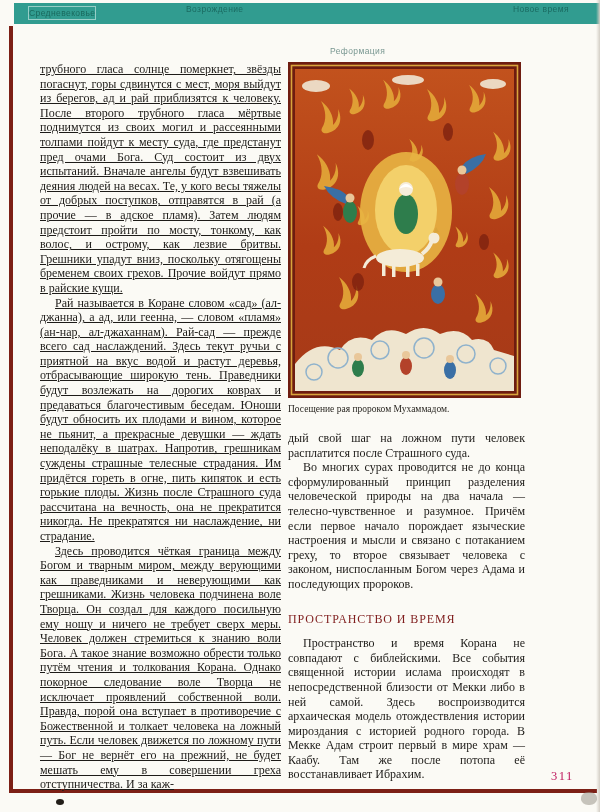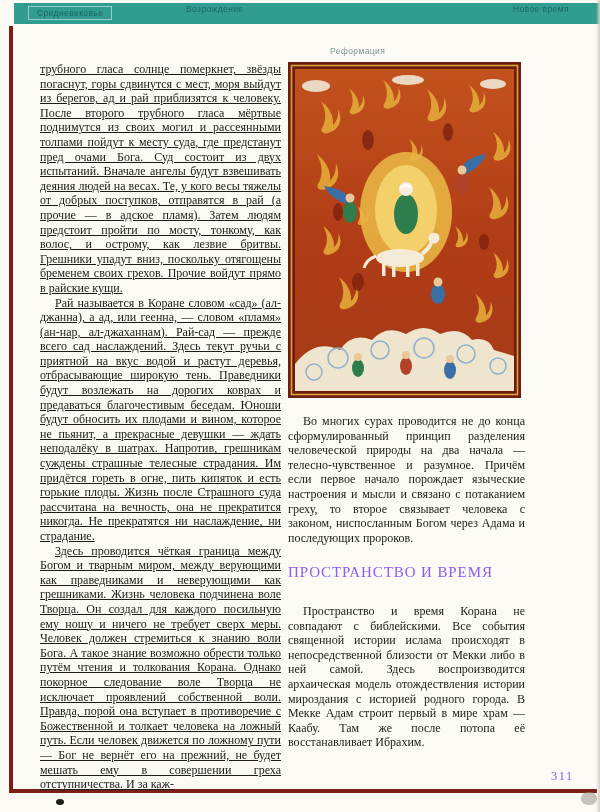--- a/index.html
+++ b/index.html
@@ -7,41 +7,41 @@
     position:relative;width:600px;height:812px;margin:0 auto;
     background:#fbfaf5;overflow:hidden;
     font-family:"Liberation Serif", serif;color:#1d1b18;
   }
   
   .header-bar{position:absolute;left:14px;top:3px;width:586px;height:21px;background:#319c90;}
   .header-bar .tab{
     position:absolute;top:1px;font-family:"Liberation Sans",sans-serif;
     font-size:8.5px;letter-spacing:.4px;color:rgba(8,66,58,.55);white-space:nowrap;
   }
-  .header-bar .tab.boxed{top:3px;border:1px solid rgba(235,248,244,.55);padding:1px 8px;color:rgba(10,72,62,.62);}
+  .header-bar .tab.boxed{top:3px;border:1px solid rgba(235,248,244,.55);padding:1px 0;color:rgba(10,72,62,.62);}
   .t1{left:14px;} .t2{left:172px;} .t3{left:316px;margin-top:42px;} .t4{left:452px;padding-left:47px;}
   
   .left-rule{position:absolute;left:9px;top:26px;width:4px;height:767px;background:#7c2016;}
   .bottom-rule{position:absolute;left:9px;top:789px;width:588px;height:4px;background:#7c2016;}
   .edge-right{position:absolute;right:0;top:0;width:4px;height:812px;
     background:linear-gradient(to left,#d3cec5,rgba(211,206,197,0));}
   
   .col{position:absolute;text-align:justify;font-size:12px;line-height:14.6px;hyphens:auto;}
   .col-left{left:40px;top:62px;width:241px;text-decoration:underline;}
   .col-right{left:288px;top:62px;width:237px;}
   .col p{margin:0;text-indent:15px;}
   .col p.noindent{text-indent:0;}
   figure{margin:0 0 16px 0;}
   .painting{display:block;}
   figcaption{font-size:9.5px;line-height:12px;margin-top:5px;text-align:left;color:#2a2722;}
   h2.section{
-    font-size:15px;font-weight:normal;letter-spacing:.9px;
-    margin:20px 0 24px 0;text-align:left;color:#8b5cf6;
+    font-size:12px;font-weight:normal;letter-spacing:.9px;
+    margin:20px 0 10px 0;text-align:left;color:#7f1d1d;
   }
-  .page-number{position:absolute;left:551px;top:769px;font-size:12.5px;letter-spacing:1.5px;color:#8b5cf6;}
+  .page-number{position:absolute;left:551px;top:769px;font-size:12.5px;letter-spacing:1.5px;color:#be185d;}
   
   .speck{position:absolute;left:56px;top:799px;width:8px;height:6px;background:#211d18;border-radius:50%;}
   .smudge{position:absolute;left:581px;top:792px;width:16px;height:13px;background:#9b958b;opacity:.55;border-radius:45%;}
 </style>
 </head>
 <body>
 
 <div class="scan">
 
   <div class="header-bar">
@@ -151,22 +151,24 @@
           <ellipse cx="162" cy="308" rx="6" ry="9" fill="#3a6fa5"></ellipse>
           <circle cx="162" cy="297" r="4" fill="#e9c79a"></circle>
         </g>
 
         <g fill="#f0e7d4" opacity="0.9">
           <ellipse cx="28" cy="24" rx="14" ry="6"></ellipse>
           <ellipse cx="205" cy="22" rx="13" ry="5"></ellipse>
           <ellipse cx="120" cy="18" rx="16" ry="5"></ellipse>
         </g>
       </svg>
+      <figcaption>Посещение рая пророком Мухаммадом.</figcaption>
     </figure>
 
+    <p class="noindent">дый свой шаг на ложном пути человек расплатится после Страшного суда.</p>
     <p>Во многих сурах проводится не до конца сформулированный принцип разделения человеческой природы на два начала — телесно-чувственное и разумное. Причём если первое начало порождает языческие настроения и мысли и связано с потаканием греху, то второе связывает человека с законом, ниспосланным Богом через Адама и последующих пророков.</p>
 
     <h2 class="section">ПРОСТРАНСТВО И ВРЕМЯ</h2>
 
     <p>Пространство и время Корана не совпадают с библейскими. Все события священной истории ислама происходят в непосредственной близости от Мекки либо в ней самой. Здесь воспроизводится архаическая модель отождествления истории мироздания с историей родного города. В Мекке Адам строит первый в мире храм — Каабу. Там же после потопа её восстанавливает Ибрахим.</p>
   </div>
 
   <div class="page-number">311</div>
 
   <div class="speck"></div>

